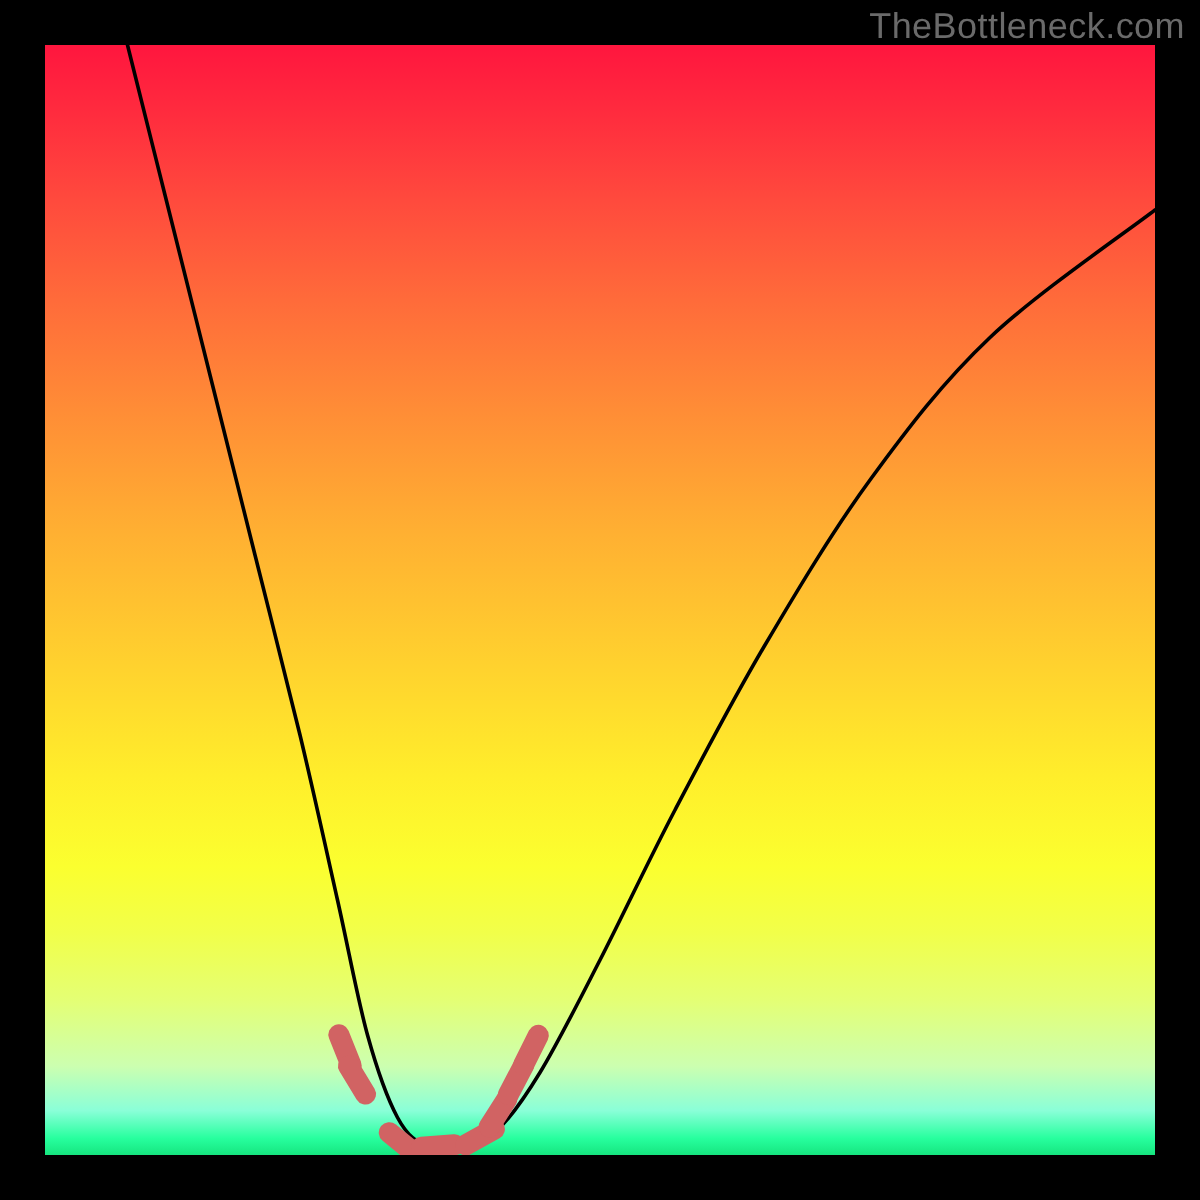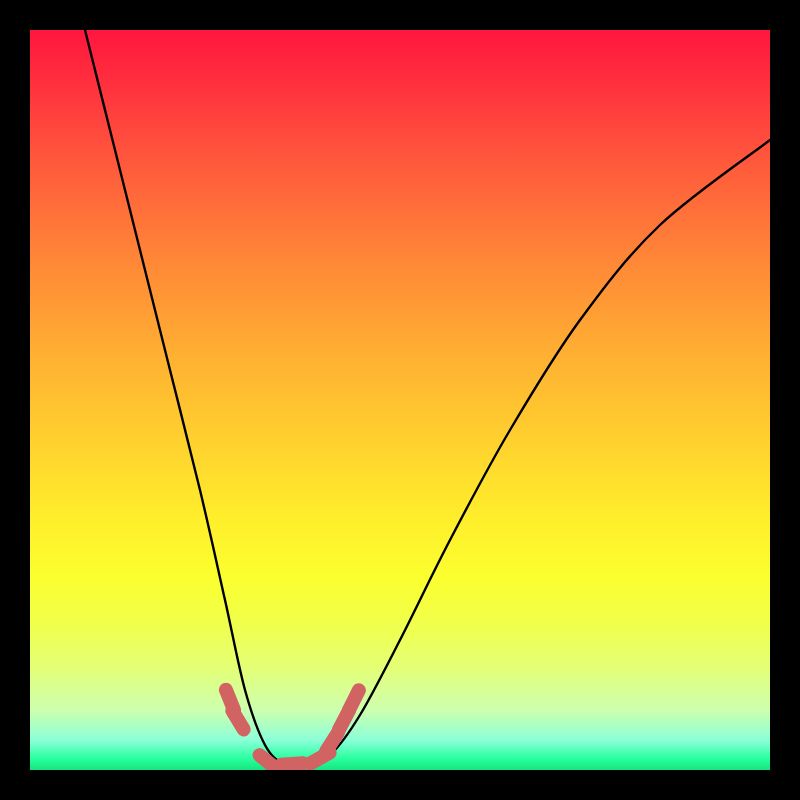--- a/index.html
+++ b/index.html
@@ -63,20 +63,21 @@
     inset: 0;
     width: 100%;
     height: 100%;
     overflow: visible;
   }
 </style>
 </head>
 <body>
 
 <div class="frame">
+  <div class="watermark">TheBottleneck.com</div>
 
   <div class="plot-area">
     <div class="gradient-bg"></div>
     <svg class="curves" viewBox="0 0 740 740" preserveAspectRatio="none">
       <path id="main-curve" fill="none" stroke="#000" stroke-width="2.4" stroke-linecap="round" stroke-linejoin="round" d="M 55 0 C 59.2 16.7, 70.8 63.3, 80 100 C 89.2 136.7, 100.0 180.0, 110 220 C 120.0 260.0, 130.0 300.0, 140 340 C 150.0 380.0, 160.8 421.7, 170 460 C 179.2 498.3, 187.5 536.7, 195 570 C 202.5 603.3, 208.3 635.8, 215 660 C 221.7 684.2, 228.3 702.5, 235 715 C 241.7 727.5, 248.3 731.7, 255 735 C 261.7 738.3, 267.5 736.7, 275 735 C 282.5 733.3, 290.8 733.3, 300 725 C 309.2 716.7, 318.3 704.2, 330 685 C 341.7 665.8, 355.0 639.2, 370 610 C 385.0 580.8, 401.7 545.0, 420 510 C 438.3 475.0, 458.3 436.7, 480 400 C 501.7 363.3, 525.0 324.2, 550 290 C 575.0 255.8, 598.3 225.0, 630 195 C 661.7 165.0, 721.7 124.2, 740 110"></path>
       <g id="marker-group" fill="none" stroke="#d16363" stroke-width="14" stroke-linecap="round">
           <line x1="195.9" y1="659.8" x2="204.1" y2="680.2"></line>
           <line x1="202.3" y1="680.6" x2="213.7" y2="699.4"></line>
           <line x1="229.5" y1="725.1" x2="246.5" y2="738.9"></line>
           <line x1="251.0" y1="734.8" x2="273.0" y2="733.2"></line>

